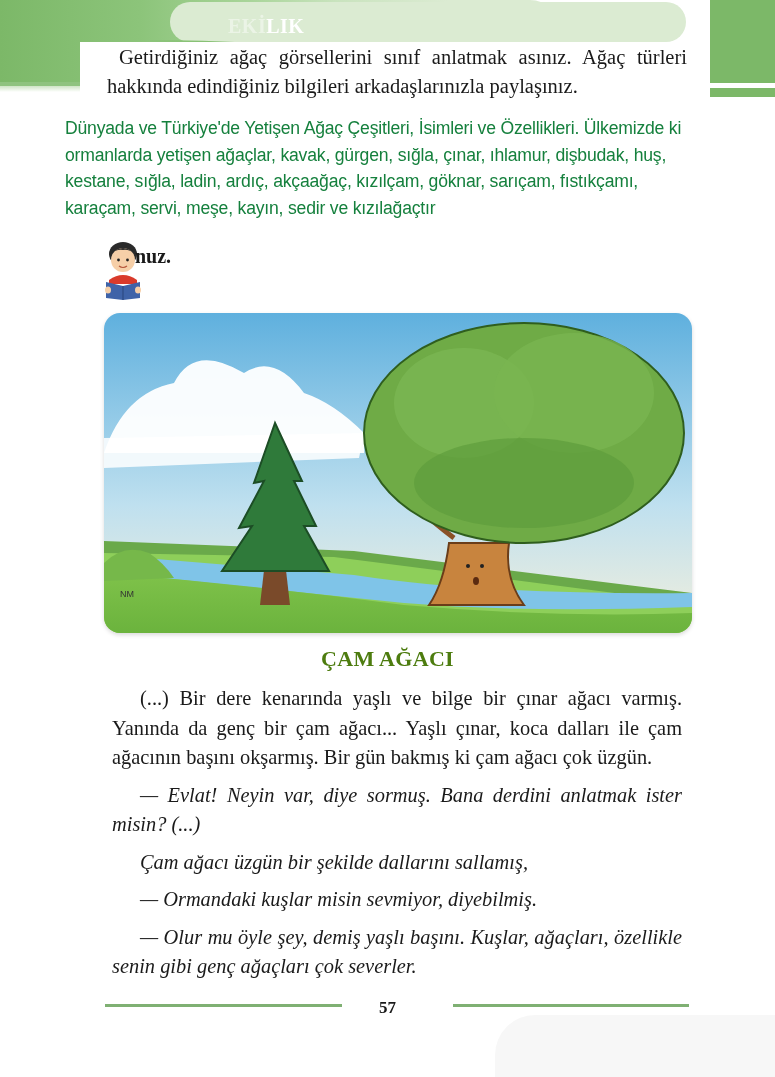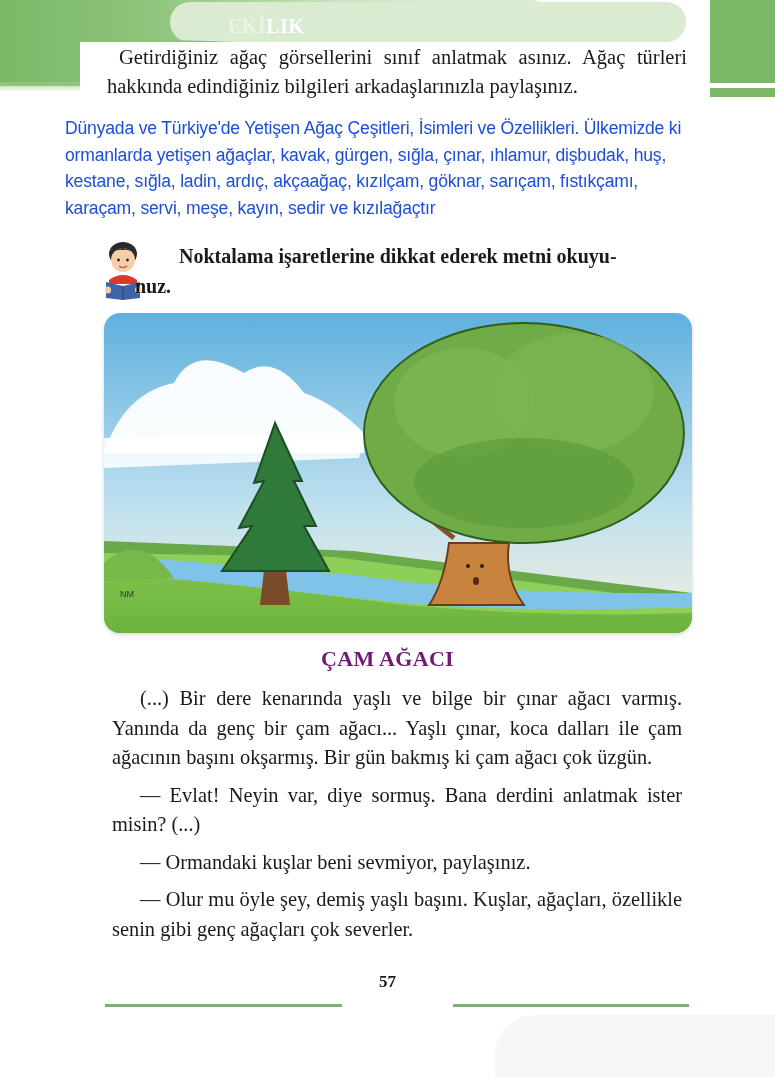--- a/index.html
+++ b/index.html
@@ -15,40 +15,40 @@
   .hdr-title { position: absolute; left: 228px; top: 15px; font-family: "Liberation Serif", serif; font-weight: bold; font-size: 20px; color: #ffffff; letter-spacing: 0.5px; }
   .hdr-title .faded { color: rgba(255,255,255,0.45); }
   .hdr-white { position: absolute; left: 80px; top: 42px; width: 630px; height: 60px; background: #ffffff; }
   .hdr-left-bar { position: absolute; left: 0; top: 82px; width: 80px; height: 4px; background: #8fc37f; }
   .hdr-left-bar2 { position: absolute; left: 0; top: 86px; width: 80px; height: 6px; background: linear-gradient(180deg,#cfe4c6,#ffffff); }
   .hdr-right-block { position: absolute; left: 710px; top: 0; width: 65px; height: 83px; background: #7cb868; }
   .hdr-right-bar { position: absolute; left: 710px; top: 88px; width: 65px; height: 9px; background: #7cb868; }
 
   .intro { position: absolute; left: 107px; top: 43px; width: 580px; font-size: 20.5px; line-height: 29px; text-align: justify; text-indent: 12px; }
 
-  .red-para { position: absolute; left: 65px; top: 115px; width: 630px; font-family: "Liberation Sans", sans-serif; font-size: 17.6px; line-height: 26.5px; color: #1d4ed8; letter-spacing: -0.2px; }
+  .red-para { position: absolute; left: 65px; top: 115px; width: 630px; font-family: "Liberation Sans", sans-serif; font-size: 17.6px; line-height: 26.5px; color: #15803d; letter-spacing: -0.2px; }
 
   .kid { position: absolute; left: 103px; top: 240px; width: 40px; height: 60px; }
   .instr { position: absolute; left: 107px; top: 241px; width: 584px; font-weight: bold; font-size: 20px; line-height: 30px; text-align: justify; }
   .instr .lead { display: inline-block; width: 72px; }
   .instr .l2 { padding-left: 28px; }
 
   .illustration { position: absolute; left: 104px; top: 313px; width: 588px; height: 320px; border-radius: 16px; overflow: hidden; box-shadow: 0 2px 4px rgba(0,0,0,0.15); }
   .illustration svg { display: block; }
 
-  .story-title { position: absolute; left: 0; width: 775px; top: 646px; text-align: center; font-weight: bold; font-size: 22px; color: #701a75; letter-spacing: 0.3px; }
+  .story-title { position: absolute; left: 0; width: 775px; top: 646px; text-align: center; font-weight: bold; font-size: 22px; color: #4d7c0f; letter-spacing: 0.3px; }
 
   .story { position: absolute; left: 104px; top: 676px; width: 586px; font-size: 20.4px; line-height: 29.5px; }
   .story p { margin: 8px; text-align: justify; }
   .story p.ind { text-indent: 28px; }
-  .story p.gap { margin-top: 4px; }
+  .story p.gap { margin-top: 4px; font-style: italic; }
 
   .footer-line-l { position: absolute; left: 105px; top: 1004px; width: 237px; height: 3px; background: #7fb073; }
   .footer-line-r { position: absolute; left: 453px; top: 1004px; width: 236px; height: 3px; background: #7fb073; }
-  .page-no { position: absolute; left: 0; width: 775px; top: 972px; text-align: center; font-weight: bold; font-size: 17px; }
+  .page-no { position: absolute; left: 0; width: 775px; top: 998px; text-align: center; font-weight: bold; font-size: 17px; }
   .corner-fade { position: absolute; left: 495px; top: 1015px; width: 290px; height: 80px; background: #f7f7f7; border-top-left-radius: 40px; }
 </style>
 </head>
 <body>
 
 <div class="hdr-left"></div>
 <div class="hdr-pill"></div>
 <div class="hdr-wave"></div>
 <div class="hdr-title"><span class="faded">EKİ</span><span>LIK</span></div>
 <div class="hdr-white"></div>
@@ -70,21 +70,20 @@
     <circle cx="24.5" cy="20" r="1.4" fill="#222"></circle>
     <path d="M16 26 Q20 29 24 26" stroke="#b5553a" stroke-width="1.2" fill="none"></path>
     <path d="M6 40 Q20 30 34 40 L34 44 L6 44Z" fill="#d93a2b"></path>
     <path d="M3 42 L20 46 L37 42 L37 58 L20 60 L3 58Z" fill="#3f63a8"></path>
     <line x1="20" y1="46" x2="20" y2="60" stroke="#2d4a83" stroke-width="1.2"></line>
     <ellipse cx="5" cy="50" rx="3" ry="3.5" fill="#f6cfa8"></ellipse>
     <ellipse cx="35" cy="50" rx="3" ry="3.5" fill="#f6cfa8"></ellipse>
   </svg>
 </div>
 <div class="instr">
-  <div><span class="lead"></span><span>Noktalama işaretlerine dikkat ederek metni okuyu-</span></div>
   <div class="l2"><span>nuz.</span></div>
 </div>
 
 <div class="illustration">
   <svg width="588" height="320" viewBox="0 0 588 320">
     <defs>
       <linearGradient id="sky" x1="0" y1="0" x2="0" y2="1">
         <stop offset="0" stop-color="#5fb0de"></stop>
         <stop offset="0.6" stop-color="#bfe0ef"></stop>
         <stop offset="1" stop-color="#f2efdc"></stop>
@@ -121,20 +120,21 @@
     <ellipse cx="470" cy="80" rx="80" ry="60" fill="#79b550" opacity="0.8"></ellipse>
     <ellipse cx="420" cy="170" rx="110" ry="45" fill="#5e9d3c" opacity="0.7"></ellipse>
     <text x="16" y="284" font-family="Liberation Sans, sans-serif" font-size="9" fill="#333">NM</text>
   </svg>
 </div>
 
 <div class="story-title">ÇAM AĞACI</div>
 <div class="story">
   <p class="ind">(...) Bir dere kenarında yaşlı ve bilge bir çınar ağacı varmış. Yanında da genç bir çam ağacı... Yaşlı çınar, koca dalları ile çam ağacının başını okşarmış. Bir gün bakmış ki çam ağacı çok üzgün.</p>
   <p class="ind gap">— Evlat! Neyin var, diye sormuş. Bana derdini anlatmak ister misin? (...)</p>
-  <p class="ind gap">— Ormandaki kuşlar beni sevmiyor, paylaşınız.</p>
+  <p class="ind gap">Çam ağacı üzgün bir şekilde dallarını sallamış,</p>
+  <p class="ind gap">— Ormandaki kuşlar misin sevmiyor, diyebilmiş.</p>
   <p class="ind gap">— Olur mu öyle şey, demiş yaşlı başını. Kuşlar, ağaçları, özellikle senin gibi genç ağaçları çok severler.</p>
 </div>
 
 <div class="footer-line-l"></div>
 <div class="page-no">57</div>
 <div class="footer-line-r"></div>
 <div class="corner-fade"></div>
 
 </body></html>

